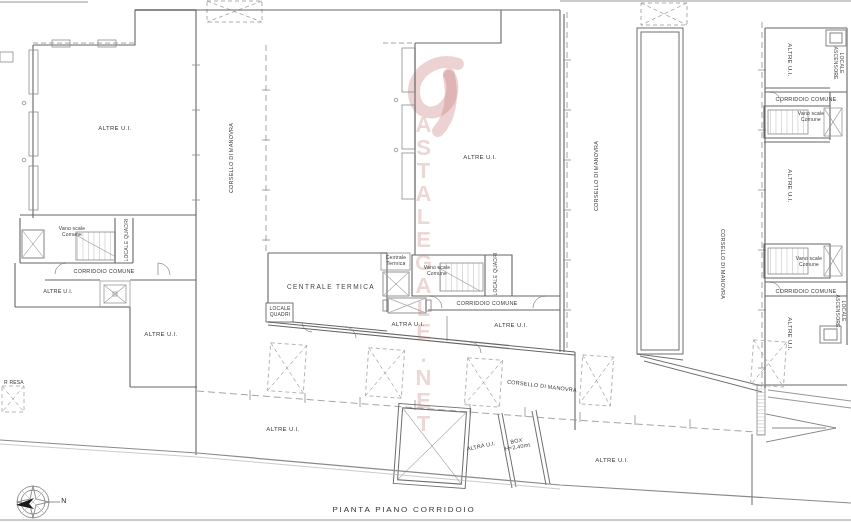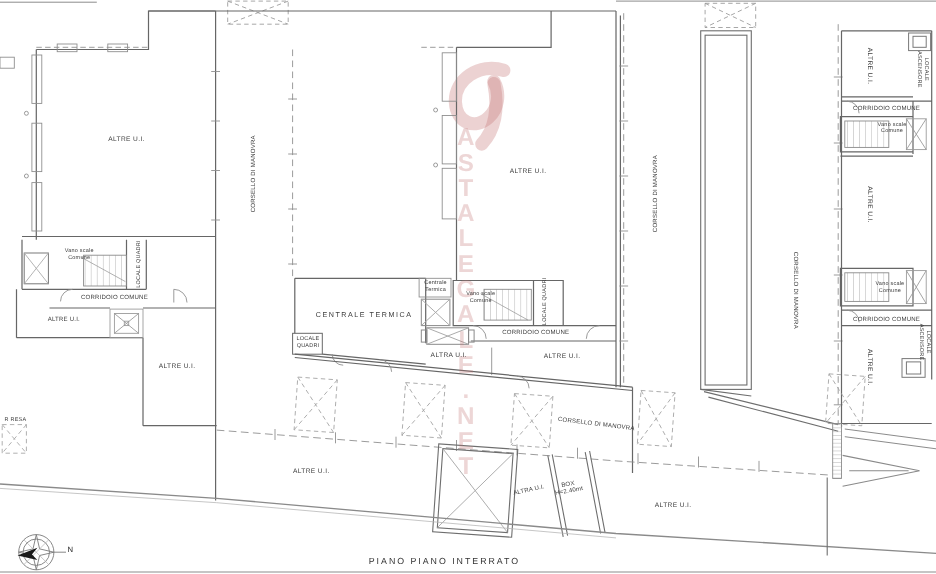--- a/index.html
+++ b/index.html
@@ -262,14 +262,14 @@
   <span class="lbl s5 wrap w30" style="left:396px;top:261px">Centrale Termica</span>
 
   <span class="lbl dm12 s55" style="left:481px;top:446px">ALTRA U.I.</span>
   <span class="lbl dm10 s55 box-lines" style="left:517px;top:444px">
     <span>BOX</span>
     <span>H=2.40mt</span>
   </span>
 
   <span class="lbl s5" style="left:14px;top:383px">R RESA</span>
   <span class="lbl nlab" style="left:64px;top:501px">N</span>
-  <span class="lbl title" style="left:404px;top:510px">PIANO PIANO INTERRATO</span>
+  <span class="lbl title" style="left:404px;top:510px">PIANTA PIANO CORRIDOIO</span>
 </div>
 
 </body></html>

